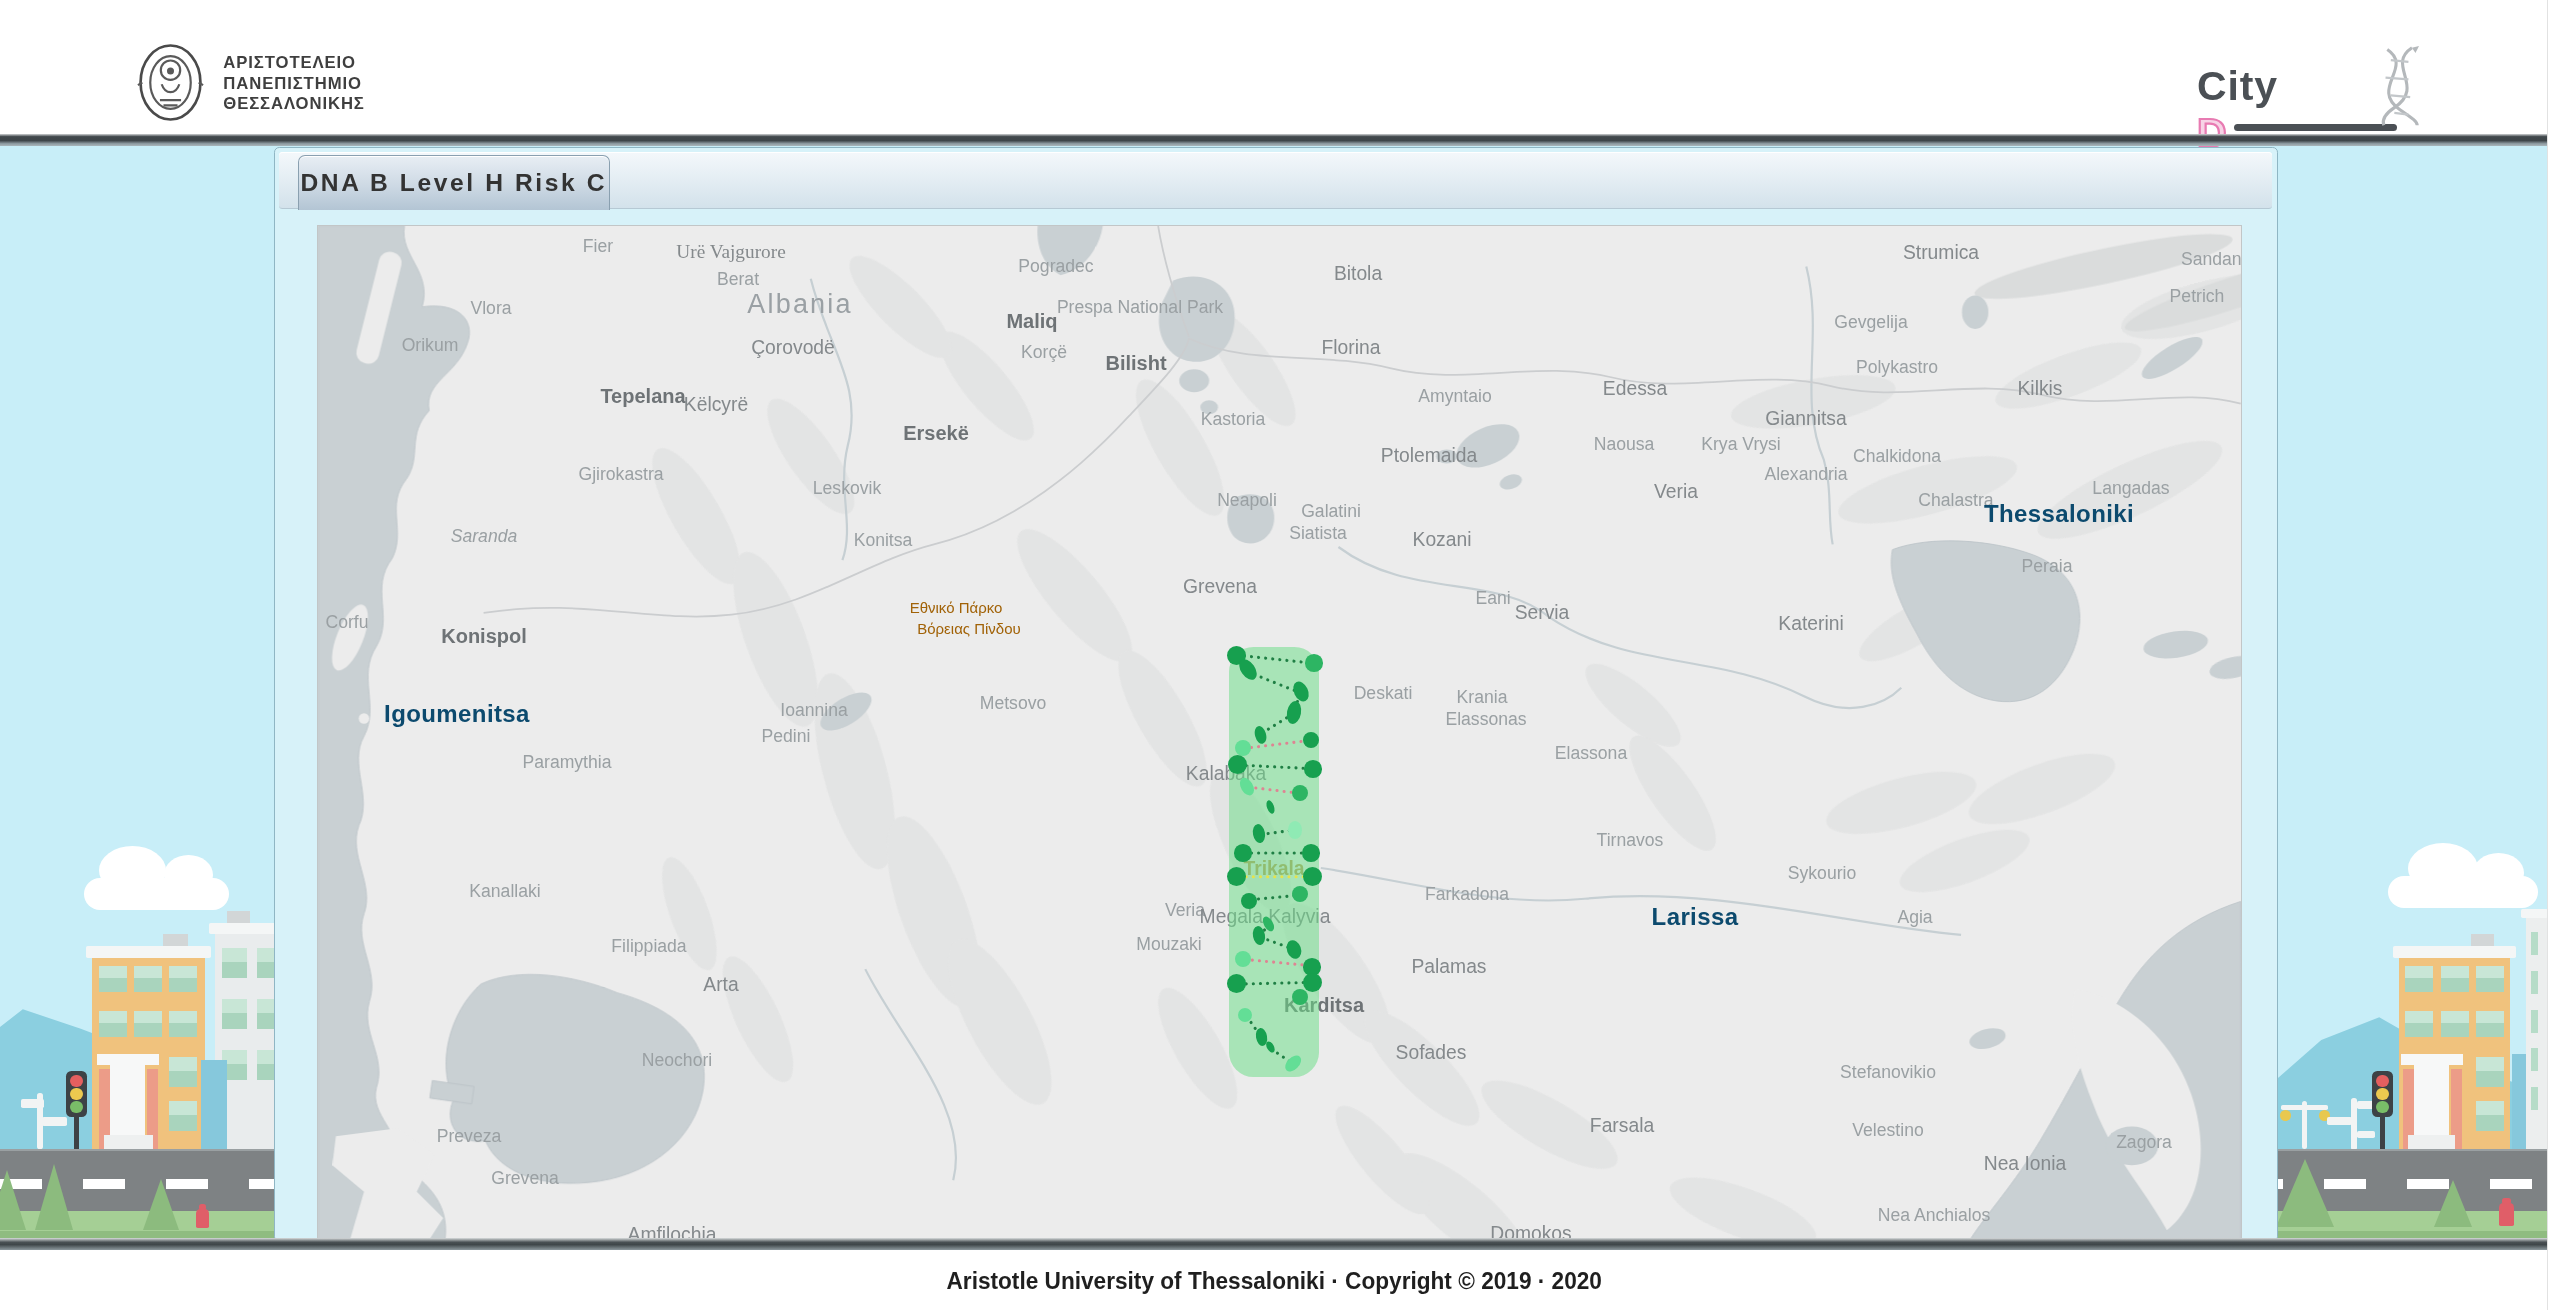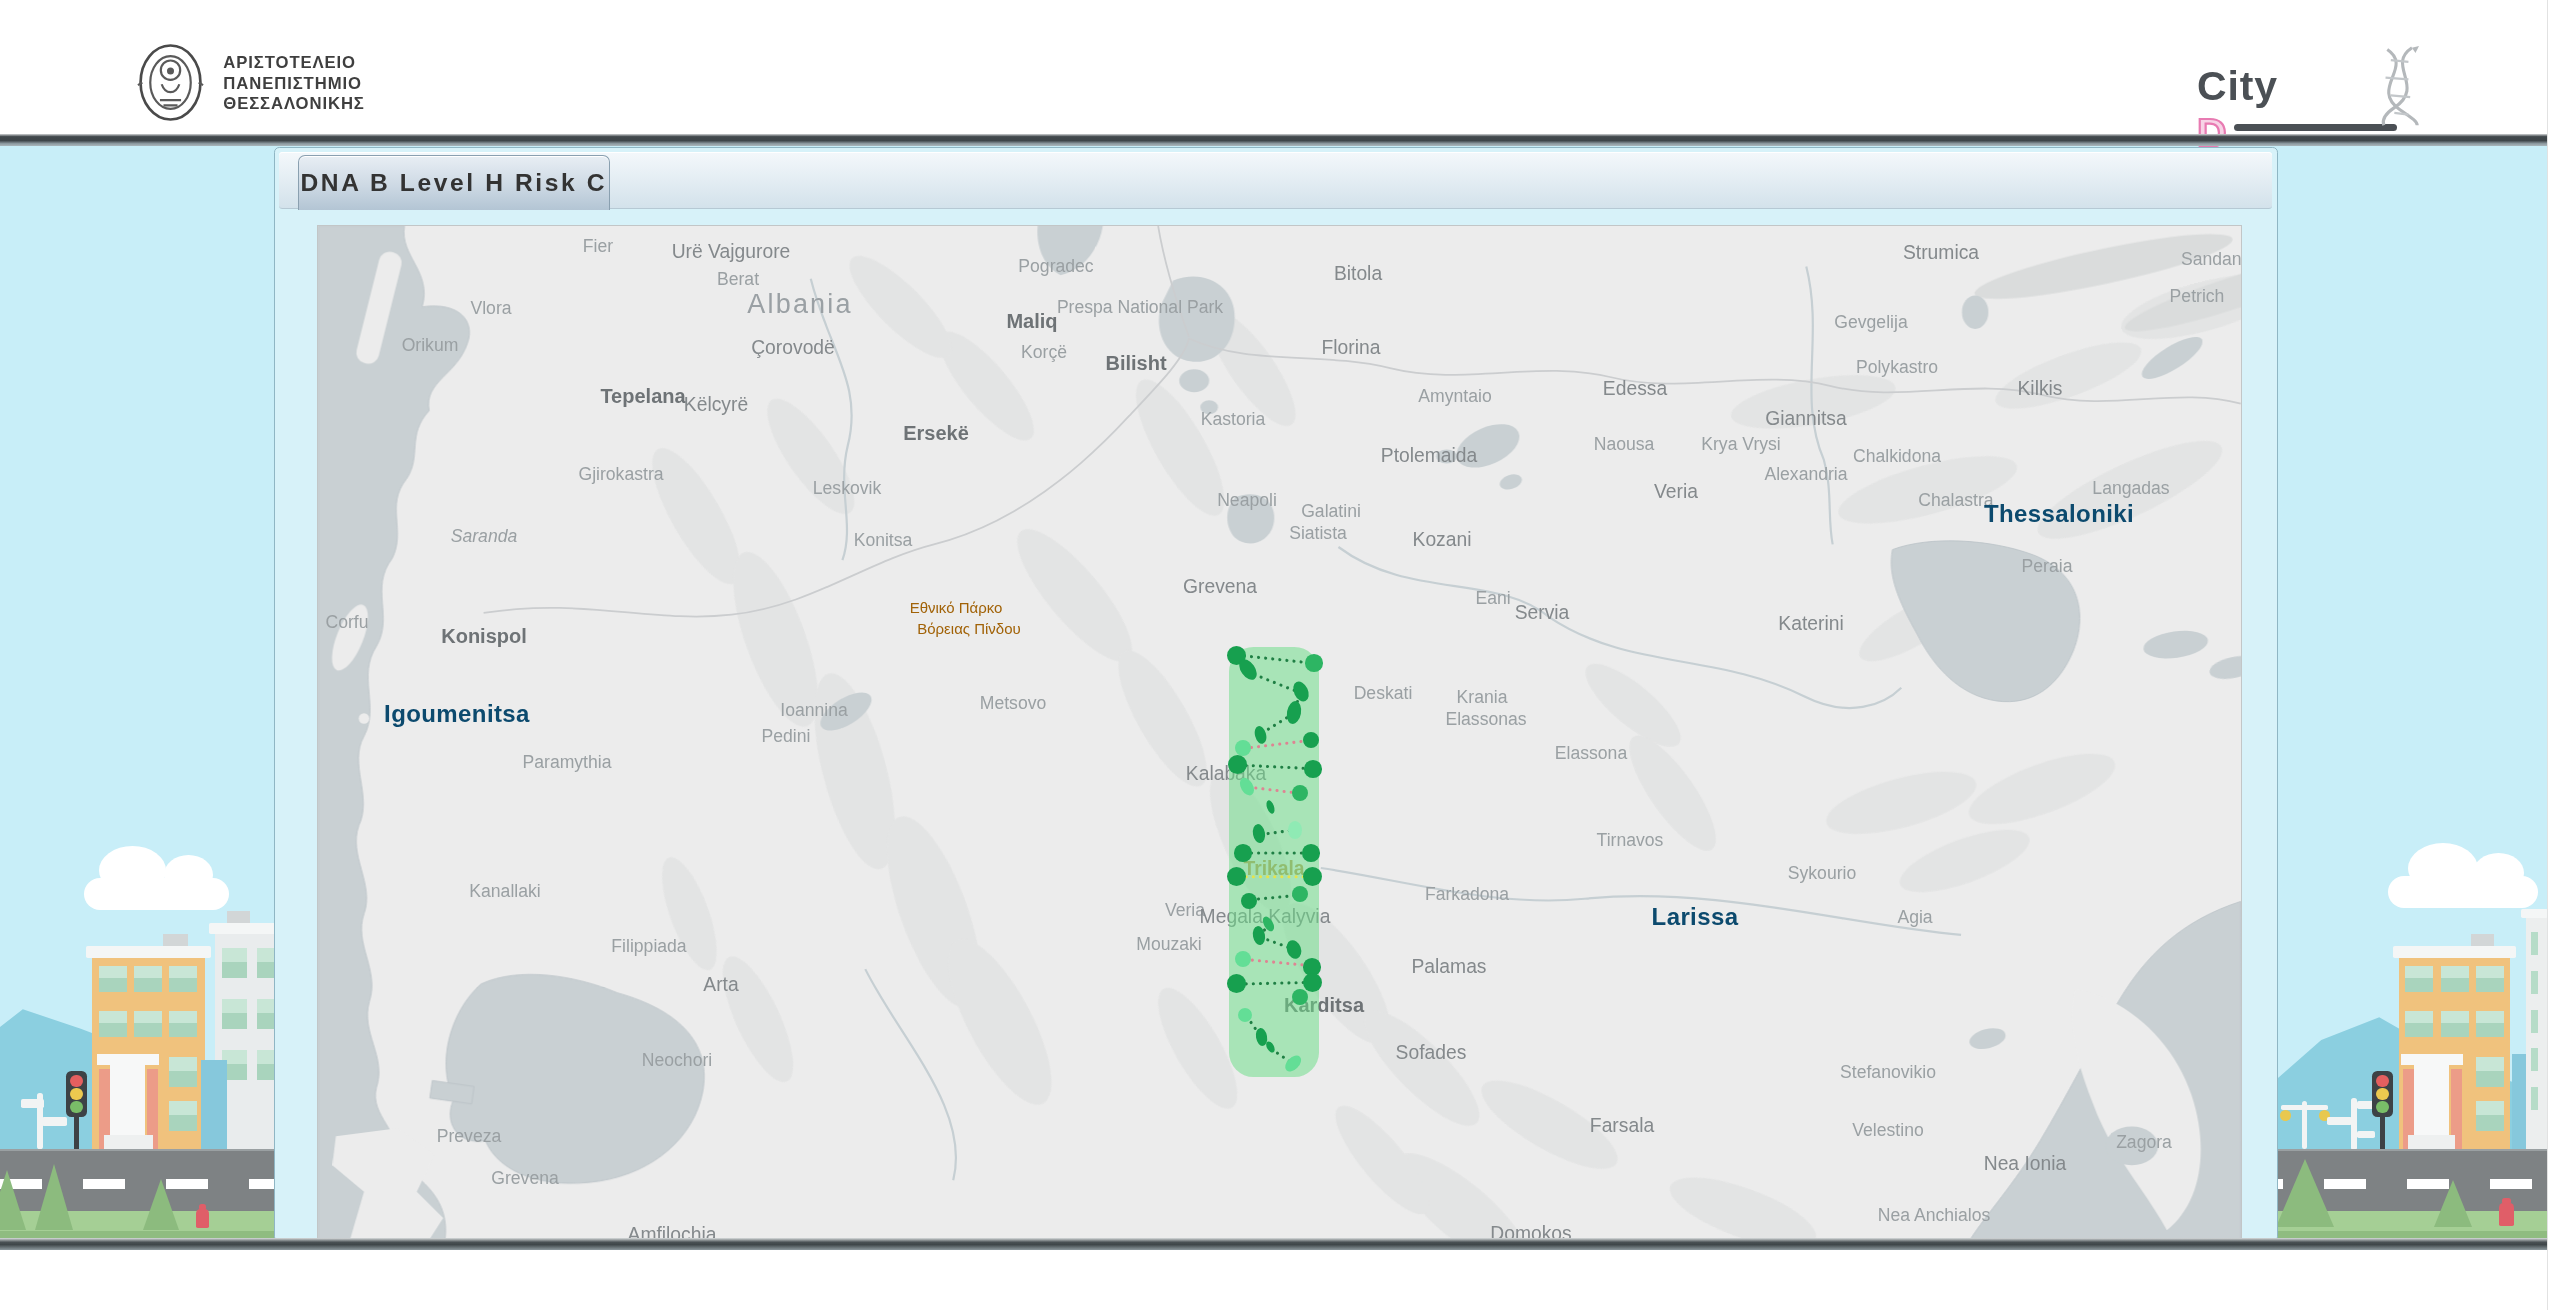--- a/index.html
+++ b/index.html
@@ -336,21 +336,21 @@
 
         <g fill="none" stroke="#cbcdcf" stroke-width="2">
           <path d="M188,440 C300,422 380,452 470,442 C560,432 622,382 700,362 C780,342 852,292 922,216 C958,178 985,150 990,128"></path>
           <path d="M990,128 C1060,160 1140,142 1220,162 C1300,182 1390,152 1470,172 C1550,192 1640,162 1720,182 C1800,202 1880,172 1960,192 C2040,212 2112,182 2186,202"></path>
           <path d="M990,126 C975,84 962,42 955,0"></path>
         </g>
       </svg>
 
       <div id="labels-layer">
           <span class="mlabel lb-s" style="left: 280px; top: 20px;">Fier</span>
-          <span class="mlabel lb-m" style="left: 413px; top: 25.5px;">Urë Vajgurore</span>
+          <span class="mlabel lb-m" style="left: 413px; top: 25.5px; font-family: Liberation Serif, serif;">Urë Vajgurore</span>
           <span class="mlabel lb-s" style="left: 420px; top: 53px;">Berat</span>
           <span class="mlabel lb-c" style="left: 482px; top: 78px;">Albania</span>
           <span class="mlabel lb-m" style="left: 475px; top: 122px;">Çorovodë</span>
           <span class="mlabel lb-s" style="left: 173px; top: 82px;">Vlora</span>
           <span class="mlabel lb-s" style="left: 112px; top: 119px;">Orikum</span>
           <span class="mlabel lb-b" style="left: 325px; top: 170px;">Tepelana</span>
           <span class="mlabel lb-m" style="left: 398px; top: 179px;">Këlcyrë</span>
           <span class="mlabel lb-b" style="left: 618px; top: 207px;">Ersekë</span>
           <span class="mlabel lb-s" style="left: 303px; top: 248px;">Gjirokastra</span>
           <span class="mlabel lb-s" style="left: 529px; top: 262px;">Leskovik</span>
@@ -484,16 +484,19 @@
           <div class="dot dot-med" style="left: 974px; top: 763px; width: 16px; height: 16px; transform: rotate(0deg);"></div>
           <div class="dot dot-light" style="left: 920px; top: 782px; width: 14px; height: 14px; transform: rotate(0deg);"></div>
           <div class="dot dot-dark" style="left: 938px; top: 802px; width: 10.6px; height: 17.6px; transform: rotate(-10deg);"></div>
           <div class="dot dot-dark" style="left: 949px; top: 815px; width: 7px; height: 12.3px; transform: rotate(-30deg);"></div>
           <div class="dot dot-light" style="left: 969px; top: 828px; width: 12.3px; height: 19.3px; transform: rotate(45deg);"></div>
         </div>
     </div>
   </div>
 
   <div id="footer-bar"></div>
+  <div id="footer">
+    <span>Aristotle University of Thessaloniki · Copyright © 2019 · 2020</span>
+  </div>
 
   <div id="right-gutter"></div>
 </div>
 
 
 </body></html>

